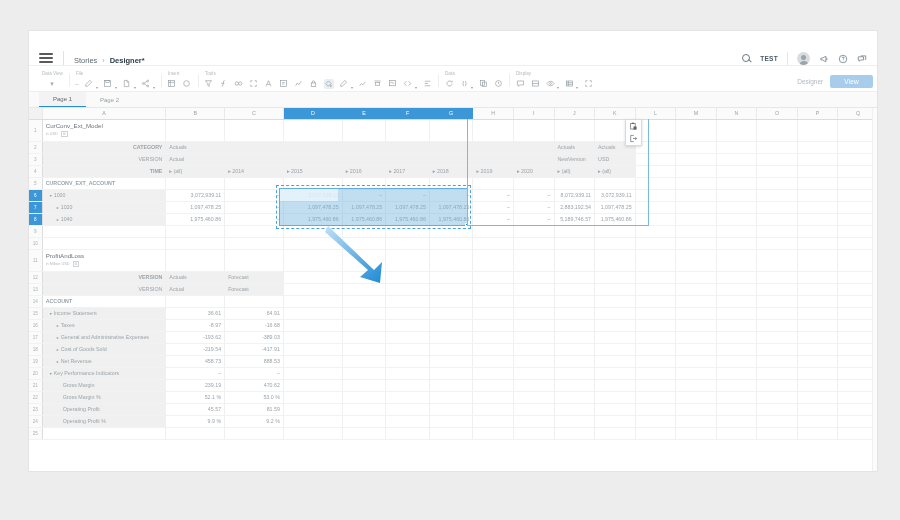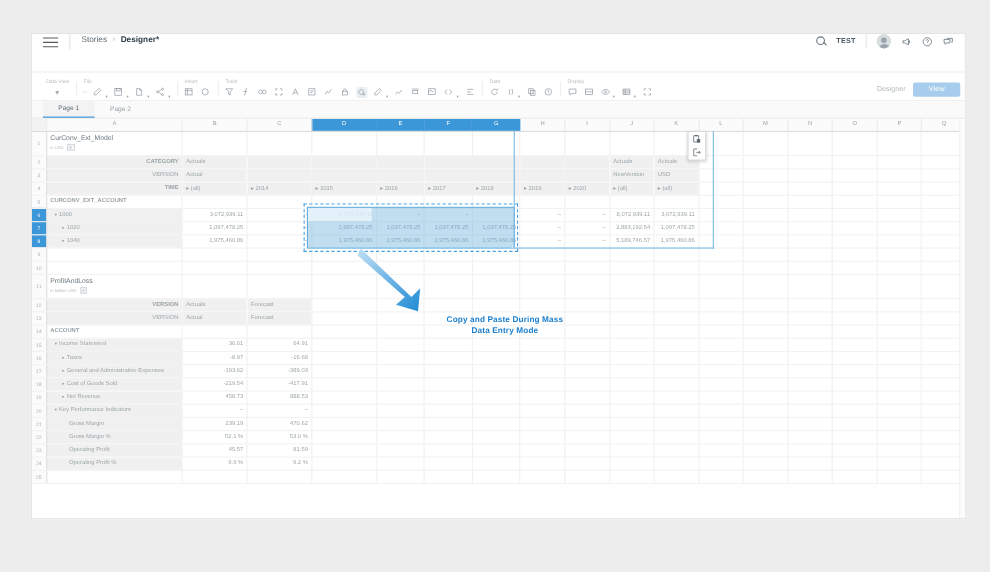--- a/index.html
+++ b/index.html
@@ -29,21 +29,21 @@
     width: 850px; height: 442px;
     background: #ffffff;
     border: 1px solid #e4e4e4;
     overflow: hidden;
   }
 
   
   .appbar {
     position: relative;
     height: 35px;
-    display: flex; align-items: flex-start;
+    display: flex; align-items: flex-end;
     border-bottom: 1px solid #eeeeee;
     padding: 0 6px;
     background: #ffffff;
   }
   .hamburger { width: 14px; margin-left: 4px; cursor: pointer; }
   .hamburger span {
     display: block; height: 1.5px; background: #5a5a5a; margin: 2.5px 0;
     border-radius: 1px;
   }
   .crumb-sep { width: 1px; height: 14px; background: #e2e2e2; margin: 0 10px; }
@@ -1100,21 +1100,17 @@
 
       <svg class="annot-arrow" style="left:295px; top:115px;" width="120" height="80" viewBox="0 0 120 80">
         <defs>
           <linearGradient id="arrGrad" x1="0" y1="0" x2="1" y2="1">
             <stop offset="0%" stop-color="#bfe0f5"></stop>
             <stop offset="100%" stop-color="#1f8ad4"></stop>
           </linearGradient>
         </defs>
         <path d="M4 3 L50 47 L58 39 L56 60 L36 54 L44 47 L1 9 Z" fill="url(#arrGrad)"></path>
       </svg>
-      <div class="annot" style="left:330px; top:178px; width:200px;">
-        <div>Copy and Paste During Mass</div>
-        <div>Data Entry Mode</div>
-      </div>
 
       <div class="vscroll"></div>
     </div>
   </div>
 </div>
 
 </body></html>

